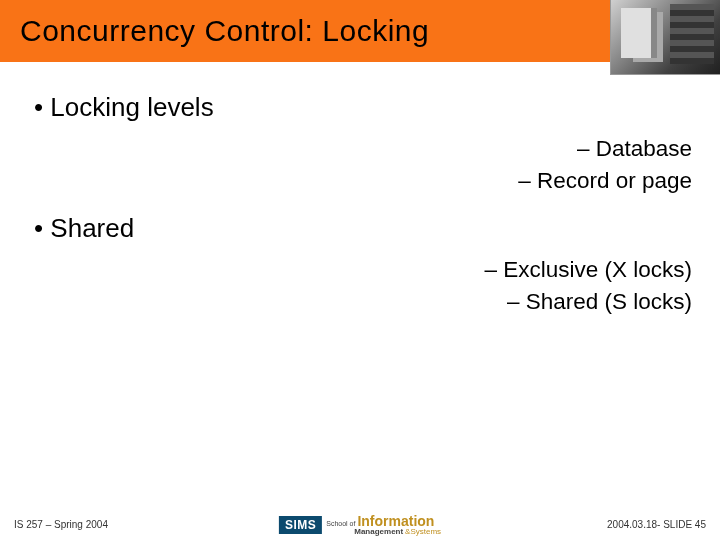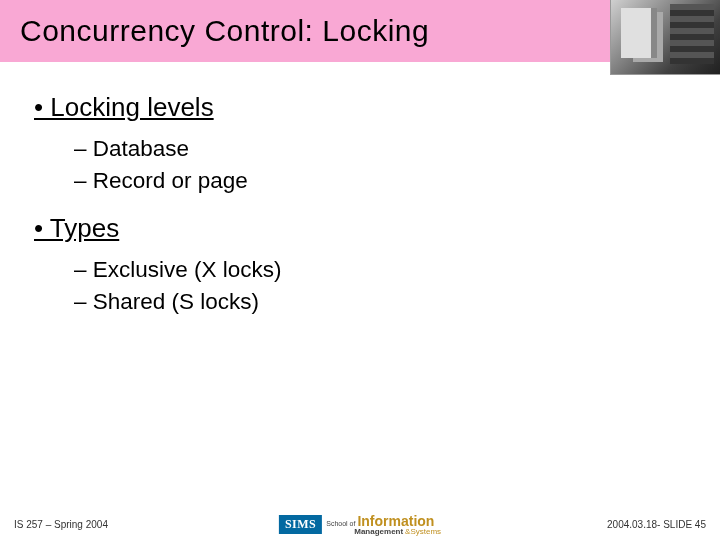--- a/index.html
+++ b/index.html
@@ -5,21 +5,21 @@
   * { margin: 0; padding: 0; box-sizing: border-box; }
   body {
     width: 720px;
     height: 540px;
     font-family: Arial, Helvetica, sans-serif;
     background: #ffffff;
     position: relative;
     overflow: hidden;
   }
   .title-bar {
-    background: #f9a8d4;
+    background: #f97316;
     height: 62px;
     width: 100%;
     position: relative;
     display: flex;
     align-items: center;
     padding-left: 20px;
   }
   .title-text {
     color: #000000;
     font-size: 30px;
@@ -54,25 +54,25 @@
   }
   .content {
     padding: 20px 28px 0 28px;
   }
   .bullet-top {
     font-size: 26px;
     color: #000;
     margin-top: 10px;
     margin-bottom: 10px;
     padding-left: 6px;
-    text-decoration: underline;
   }
   .sub-list {
     padding-left: 46px;
     margin-bottom: 16px;
+    text-align: right;
   }
   .sub-item {
     font-size: 22.5px;
     color: #000;
     line-height: 1.42;
   }
   .footer {
     position: absolute;
     bottom: 10px;
     left: 0;
@@ -94,27 +94,26 @@
   }
   .footer-center {
     position: absolute;
     left: 50%;
     transform: translateX(-50%);
     display: flex;
     align-items: center;
     gap: 4px;
   }
   .sims-logo {
-    background: #0369a1;
+    background: #0c4a6e;
     color: #fff;
     font-weight: bold;
     font-size: 12px;
     padding: 2px 6px;
     letter-spacing: 0.5px;
-    font-family: Liberation Serif, serif;
   }
   .sims-text {
     font-size: 7px;
     line-height: 1;
     color: #444;
   }
   .sims-text .info {
     color: #c09020;
     font-size: 14px;
     font-weight: bold;
@@ -137,21 +136,21 @@
 </div>
 <div class="corner-image"></div>
 
 <div class="content">
   <div class="bullet-top">• Locking levels</div>
   <div class="sub-list">
     <div class="sub-item">– Database</div>
     <div class="sub-item">– Record or page</div>
   </div>
 
-  <div class="bullet-top">• Types</div>
+  <div class="bullet-top">• Shared</div>
   <div class="sub-list">
     <div class="sub-item">– Exclusive (X locks)</div>
     <div class="sub-item">– Shared (S locks)</div>
   </div>
 </div>
 
 <div class="footer">
   <div class="footer-left">IS 257 – Spring 2004</div>
   <div class="footer-center">
     <span class="sims-logo">SIMS</span>

